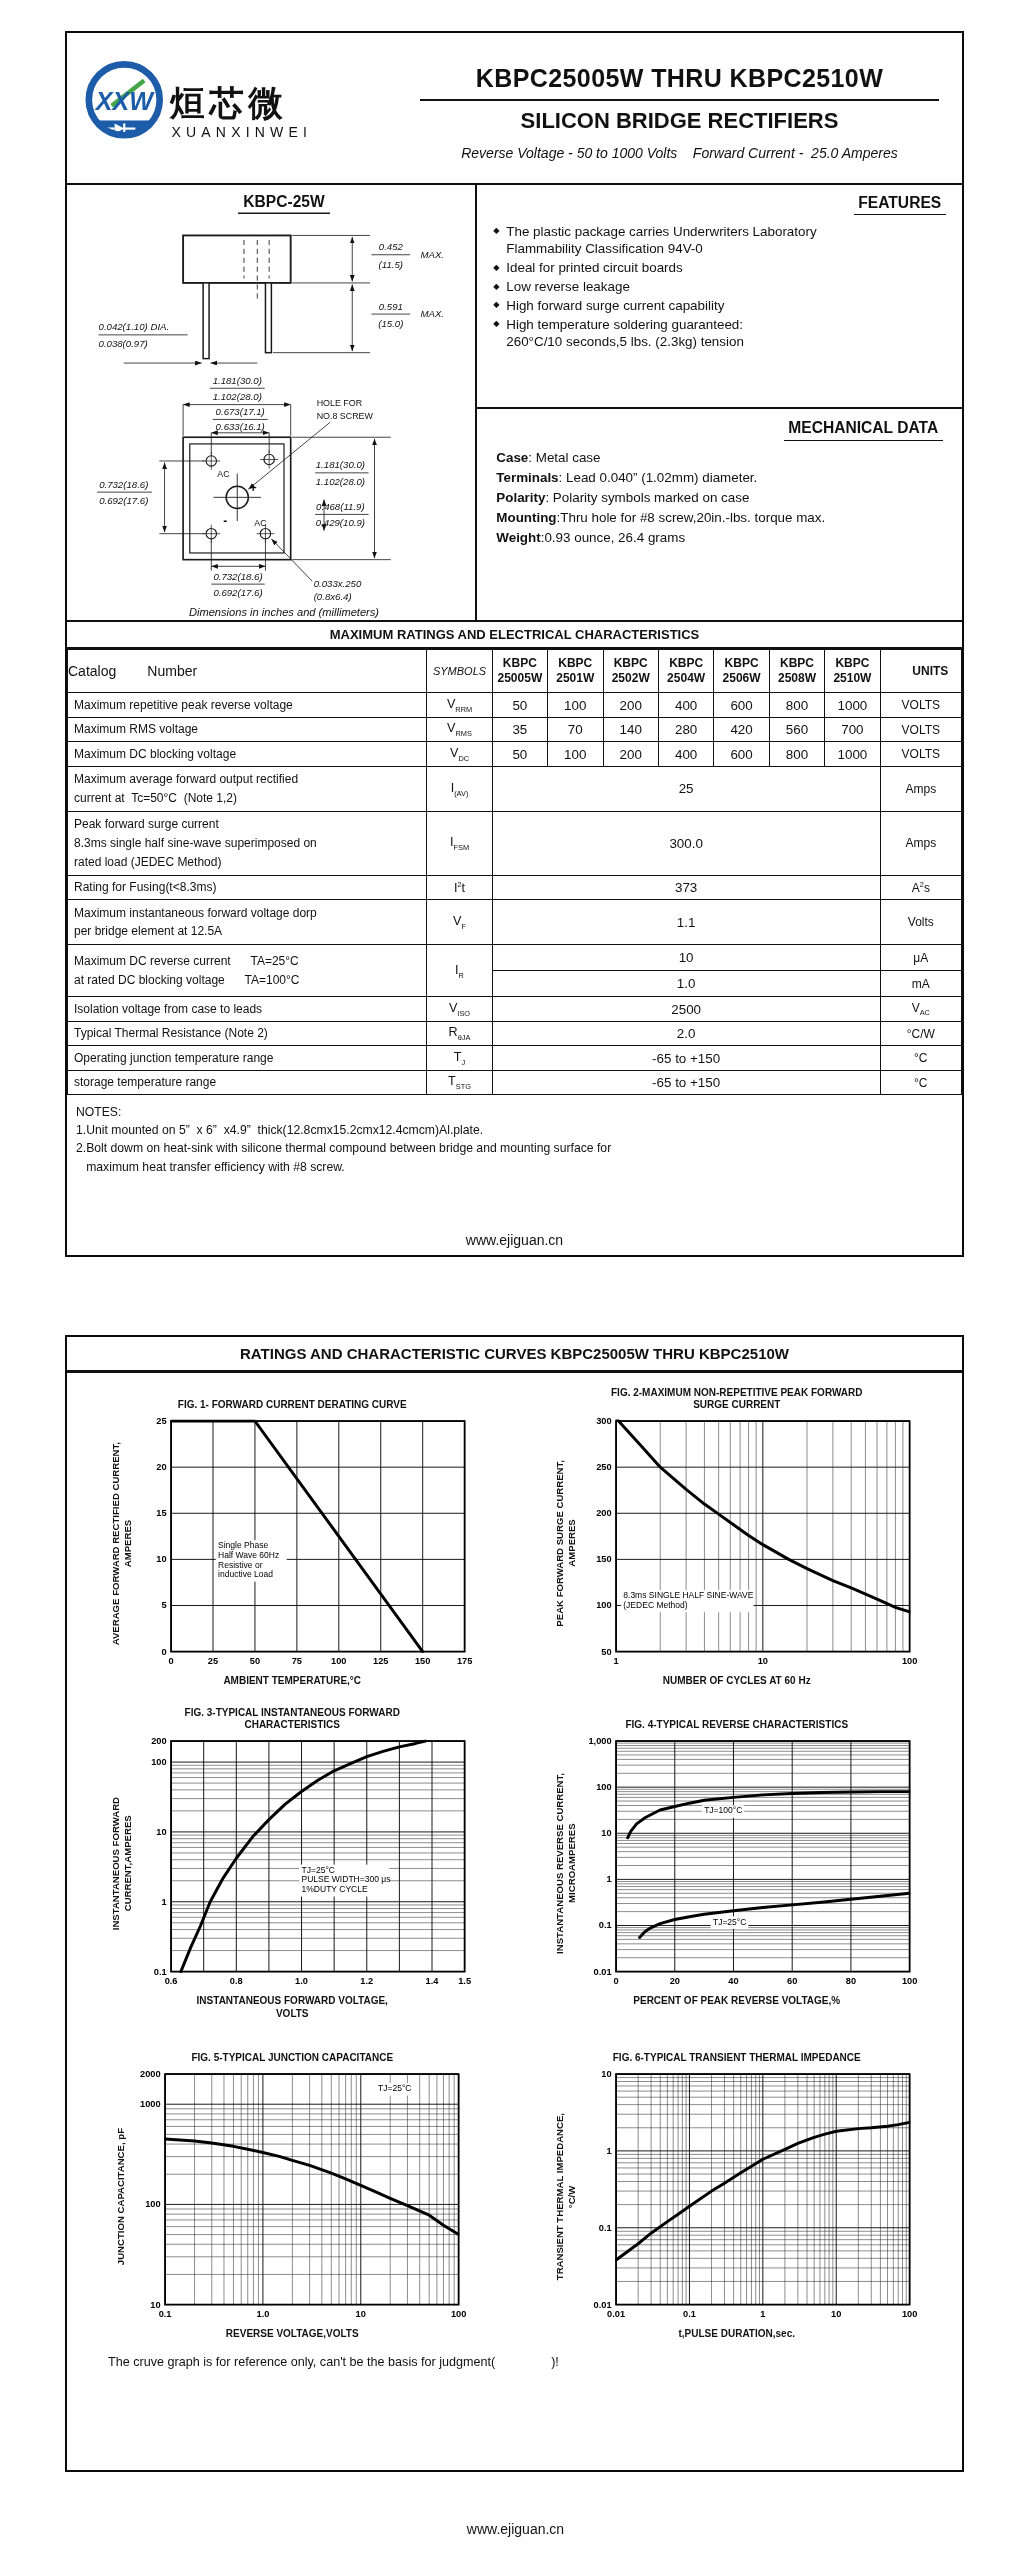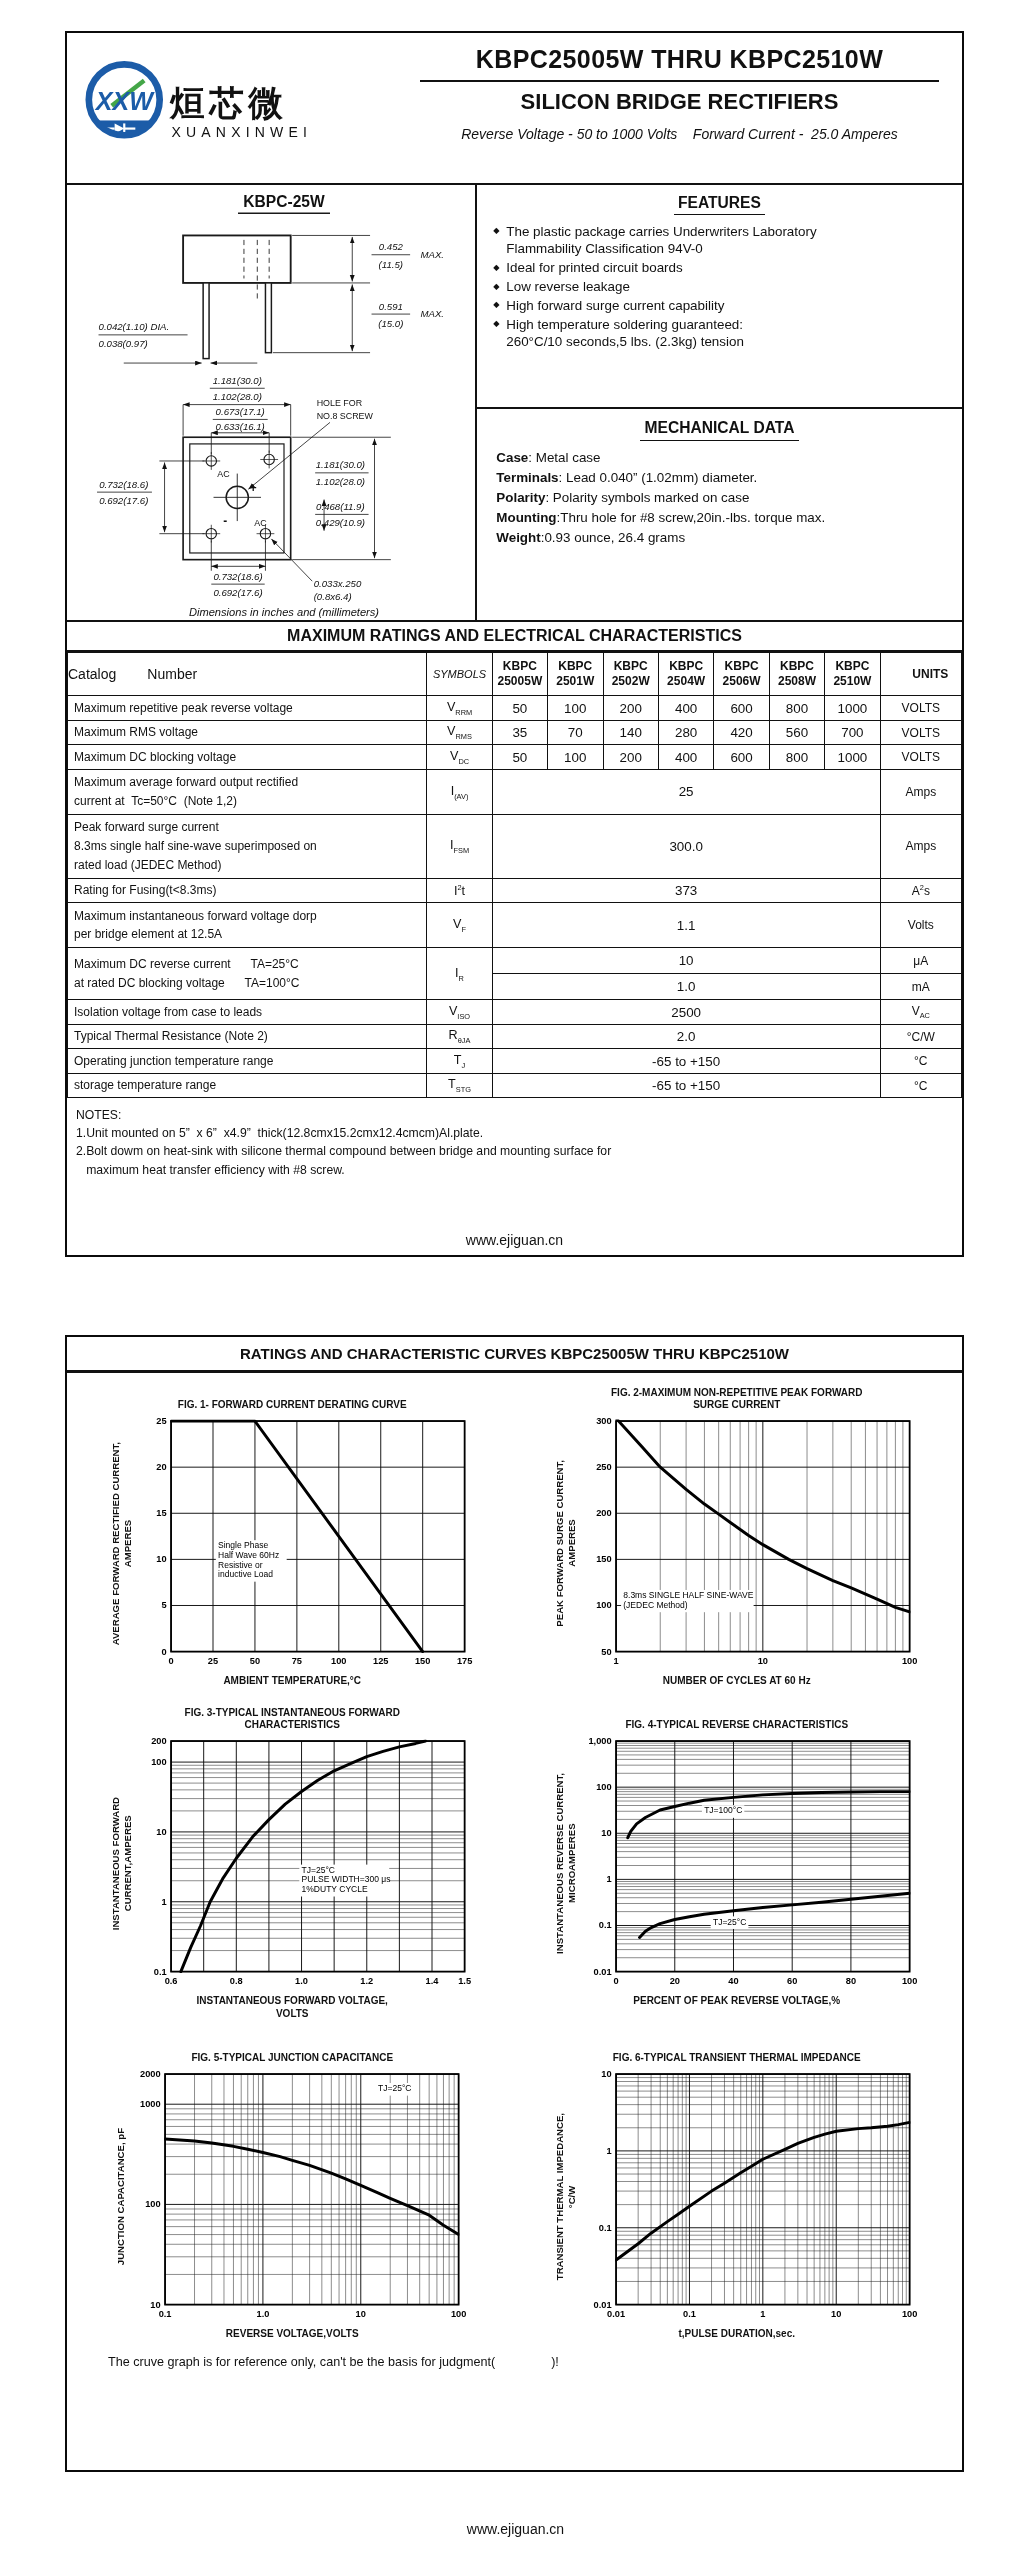--- a/index.html
+++ b/index.html
@@ -4,53 +4,53 @@
 <style>
   html,body{margin:0;padding:0;background:#fff;}
   body{width:1031px;height:2576px;position:relative;font-family:"Liberation Sans",sans-serif;color:#111;}
   .page{position:absolute;left:65px;width:899px;border:2.2px solid #0b0b0b;background:#fff;box-sizing:border-box;display:flex;flex-direction:column;}
   #page1{top:31px;height:1226px;}
   #page2{top:1335px;height:1137px;}
 
   
   .hdr{display:flex;height:150px;border-bottom:2.2px solid #111;}
   .logo{width:330px;padding:21px 0 0 10.4px;box-sizing:border-box;}
-  .titleblock{flex:1;display:flex;flex-direction:column;align-items:center;justify-content:flex-start;padding-top:12px;}
+  .titleblock{flex:1;display:flex;flex-direction:column;align-items:center;justify-content:flex-start;padding-top:31px;}
   .t1{font-size:25px;font-weight:bold;letter-spacing:0.4px;}
   .trule{width:92%;border-top:2.2px solid #111;margin:6px 0 7.4px 0;}
   .t2{font-size:22px;font-weight:bold;}
   .t3{font-size:14px;font-style:italic;margin-top:10.4px;white-space:pre;}
   .logo svg text{font-family:"Liberation Sans",sans-serif;}
   .logo .mark{font-size:34px;font-weight:bold;font-style:italic;fill:#1c5ca8;}
   .logo .cn{font-size:47px;font-weight:bold;fill:#111;letter-spacing:6px;}
   .logo .en{font-size:19px;fill:#111;letter-spacing:7px;}
 
   
   .cols{display:flex;height:435px;border-bottom:2.2px solid #111;}
   .leftcol{width:410px;border-right:2.2px solid #111;box-sizing:border-box;padding-left:12px;}
   .rightcol{flex:1;display:flex;flex-direction:column;}
   .features{height:224px;border-bottom:2.2px solid #111;padding:9px 16.3px;box-sizing:border-box;}
   .mech{flex:1;padding:10.4px 19.3px;box-sizing:border-box;}
-  .sec-h{text-align:center;margin-bottom:7.4px;}
+  .sec-h{text-align:right;margin-bottom:7.4px;}
   .sec-h span{display:inline-block;font-size:15.6px;font-weight:bold;border-bottom:1.9px solid #111;padding:0 4.5px 2.2px 4.5px;}
   .feat{display:flex;align-items:flex-start;margin:1.5px 0;font-size:13.4px;line-height:1.3;}
   .bullet{font-size:8.2px;margin:3.7px 6.7px 0 0;}
   .ftext{white-space:pre-line;}
   .mline{font-size:13.4px;line-height:1.5;}
 
   
   #pkg-svg{display:block;margin:0 auto;}
   #pkg-svg text{stroke:none;fill:#111;font-style:italic;font-size:13px;font-family:"Liberation Sans",sans-serif;}
   #pkg-svg .pkgname{font-style:normal;font-weight:bold;font-size:21px;}
   #pkg-svg .lbl{font-style:normal;font-size:12px;}
   #pkg-svg .big{font-style:normal;font-size:16px;font-weight:bold;}
   #pkg-svg .cap{font-size:15px;}
 
   
-  .ratings-bar{border-bottom:2.2px solid #111;text-align:center;font-weight:bold;font-size:16px;padding:5.2px 0;}
+  .ratings-bar{border-bottom:2.2px solid #111;text-align:center;font-weight:bold;font-size:13px;padding:5.2px 0;}
   .conds{font-size:12.6px;padding:6px 7.4px 4.5px 7.4px;line-height:1.45;white-space:pre-line;}
   #ratings-table{width:100%;border-collapse:collapse;table-layout:fixed;}
   #ratings-table td{border:1.5px solid #111;vertical-align:middle;}
   #ratings-table .lab{white-space:pre;text-align:left;padding-left:6px;font-size:12px;line-height:1.55;}
   #ratings-table .sym{text-align:center;font-size:12.6px;}
   #ratings-table .sym sub,#ratings-table .unit sub{font-size:7.4px;}
   #ratings-table .sym sup,#ratings-table .unit sup{font-size:7.4px;}
   #ratings-table .val{text-align:center;font-size:13.4px;}
   #ratings-table .unit{text-align:center;font-size:12px;}
   #ratings-table .cath{font-size:14px;white-space:pre;padding-left:0;}

